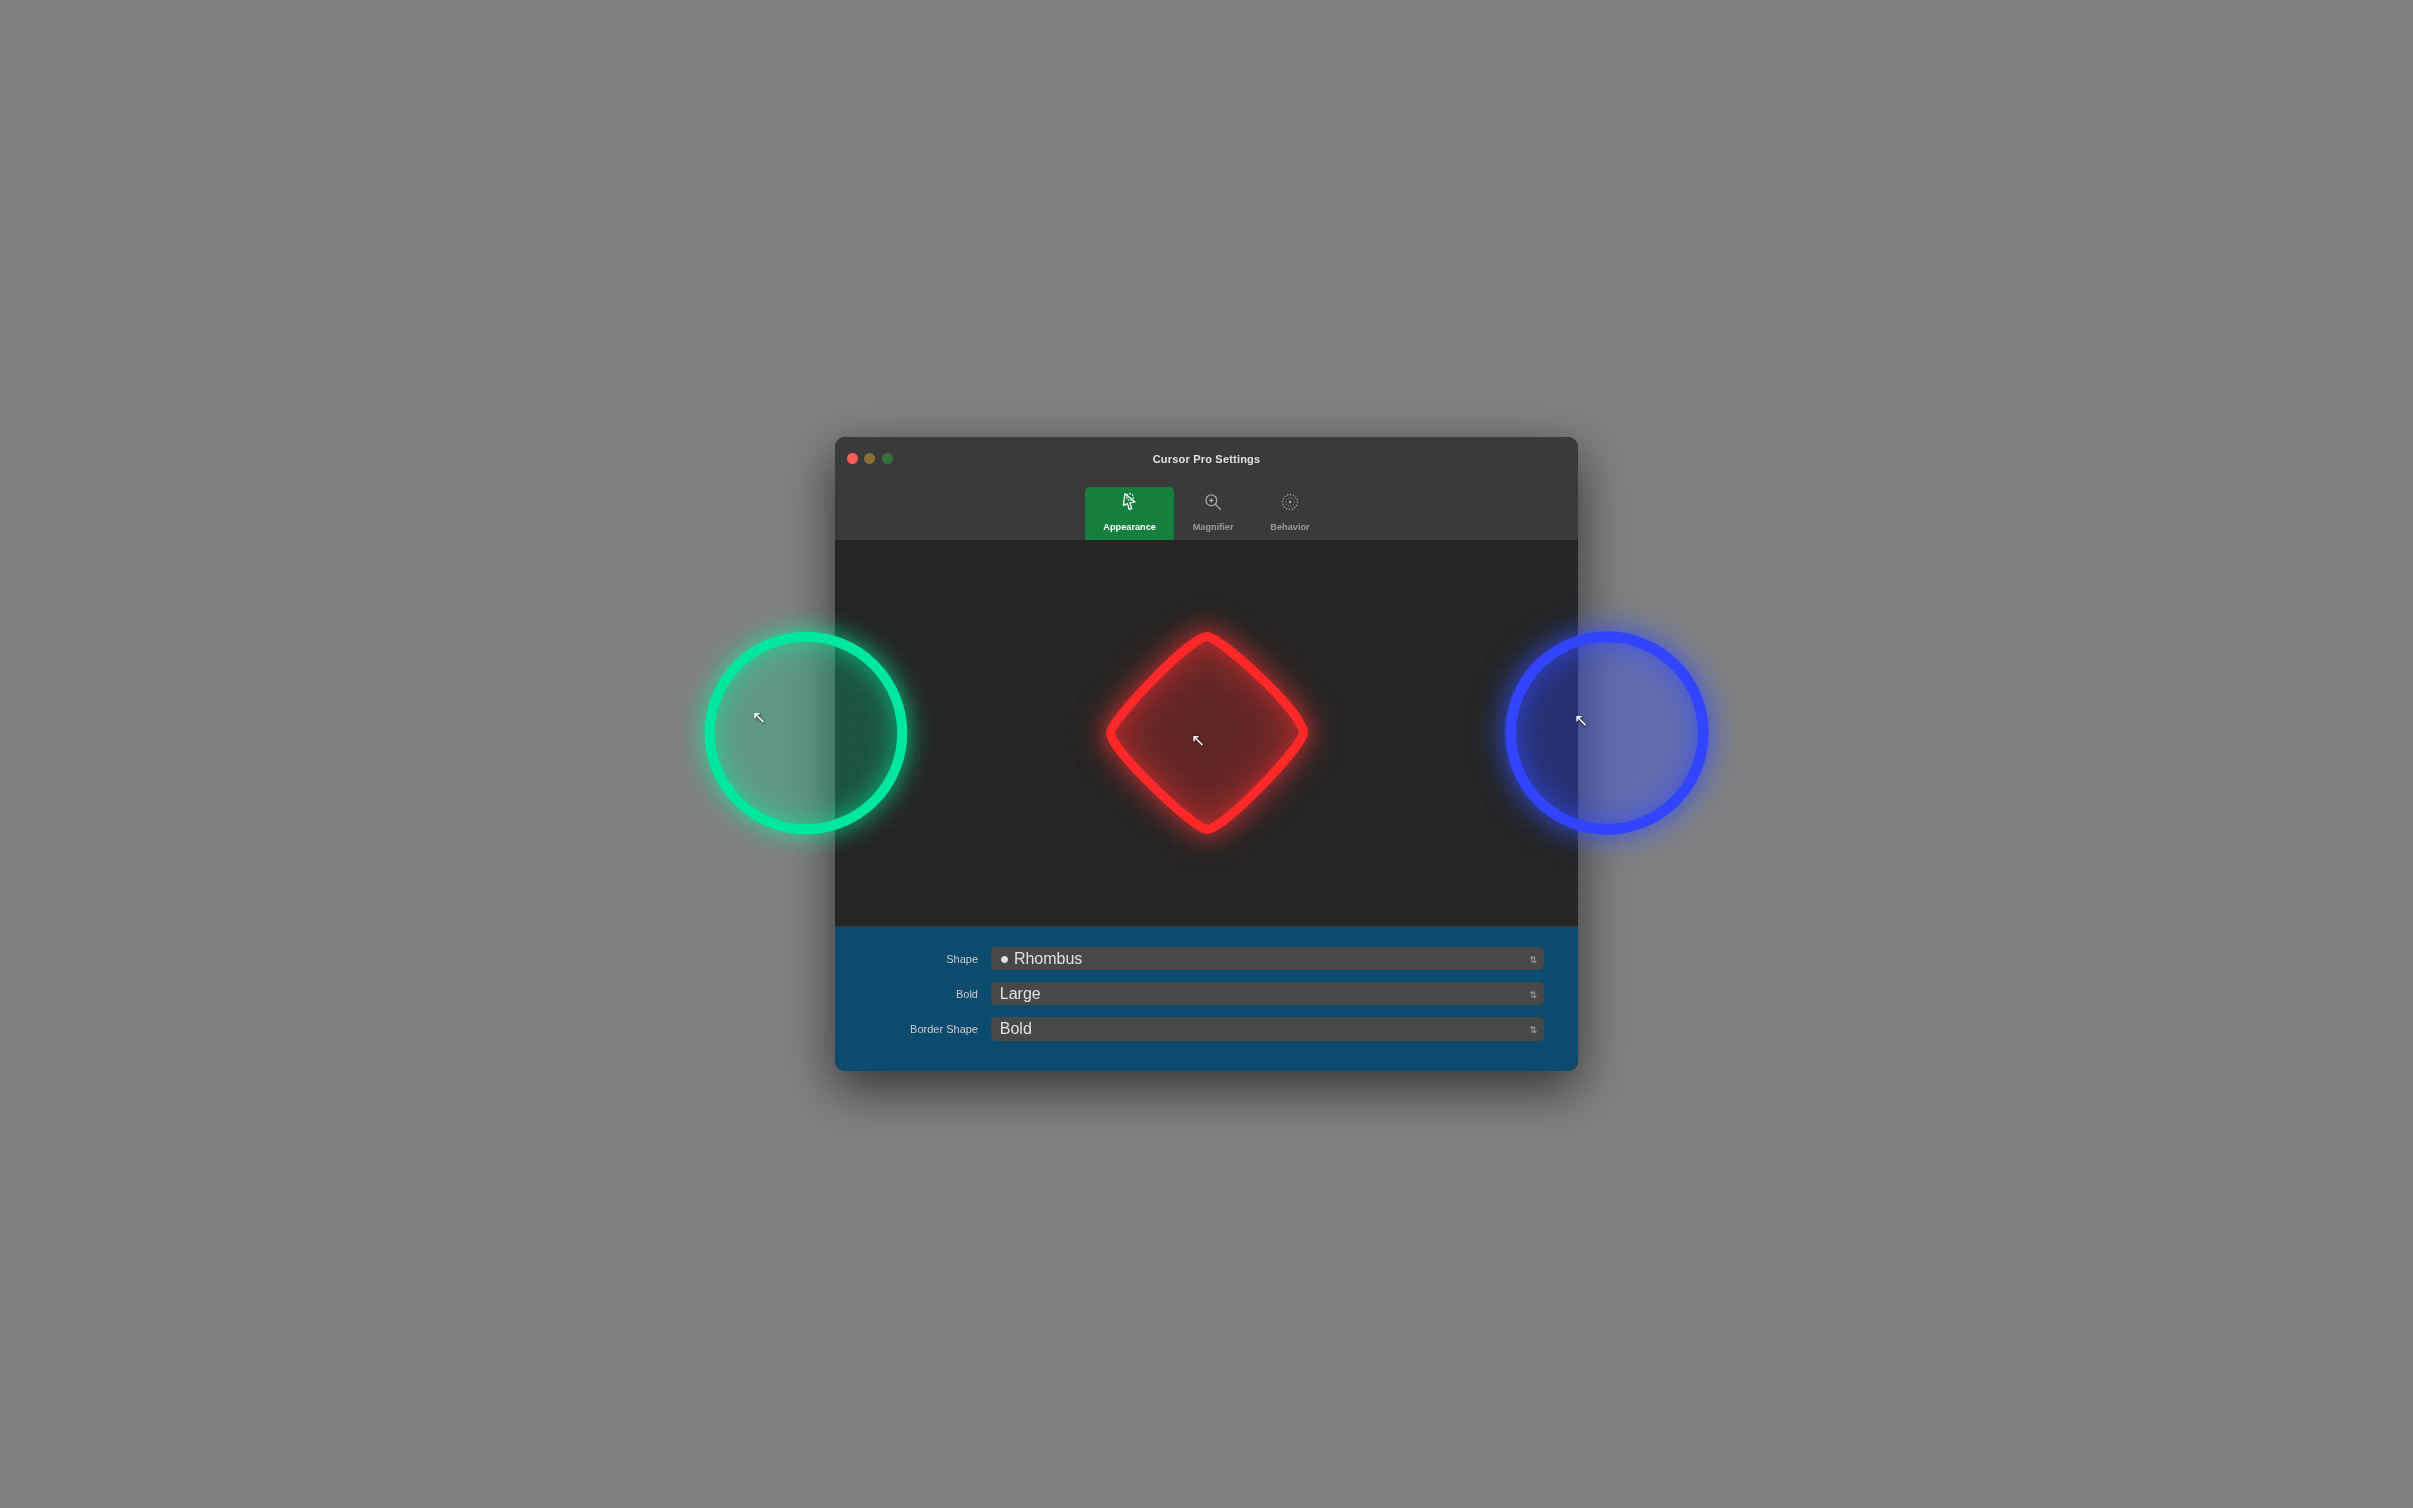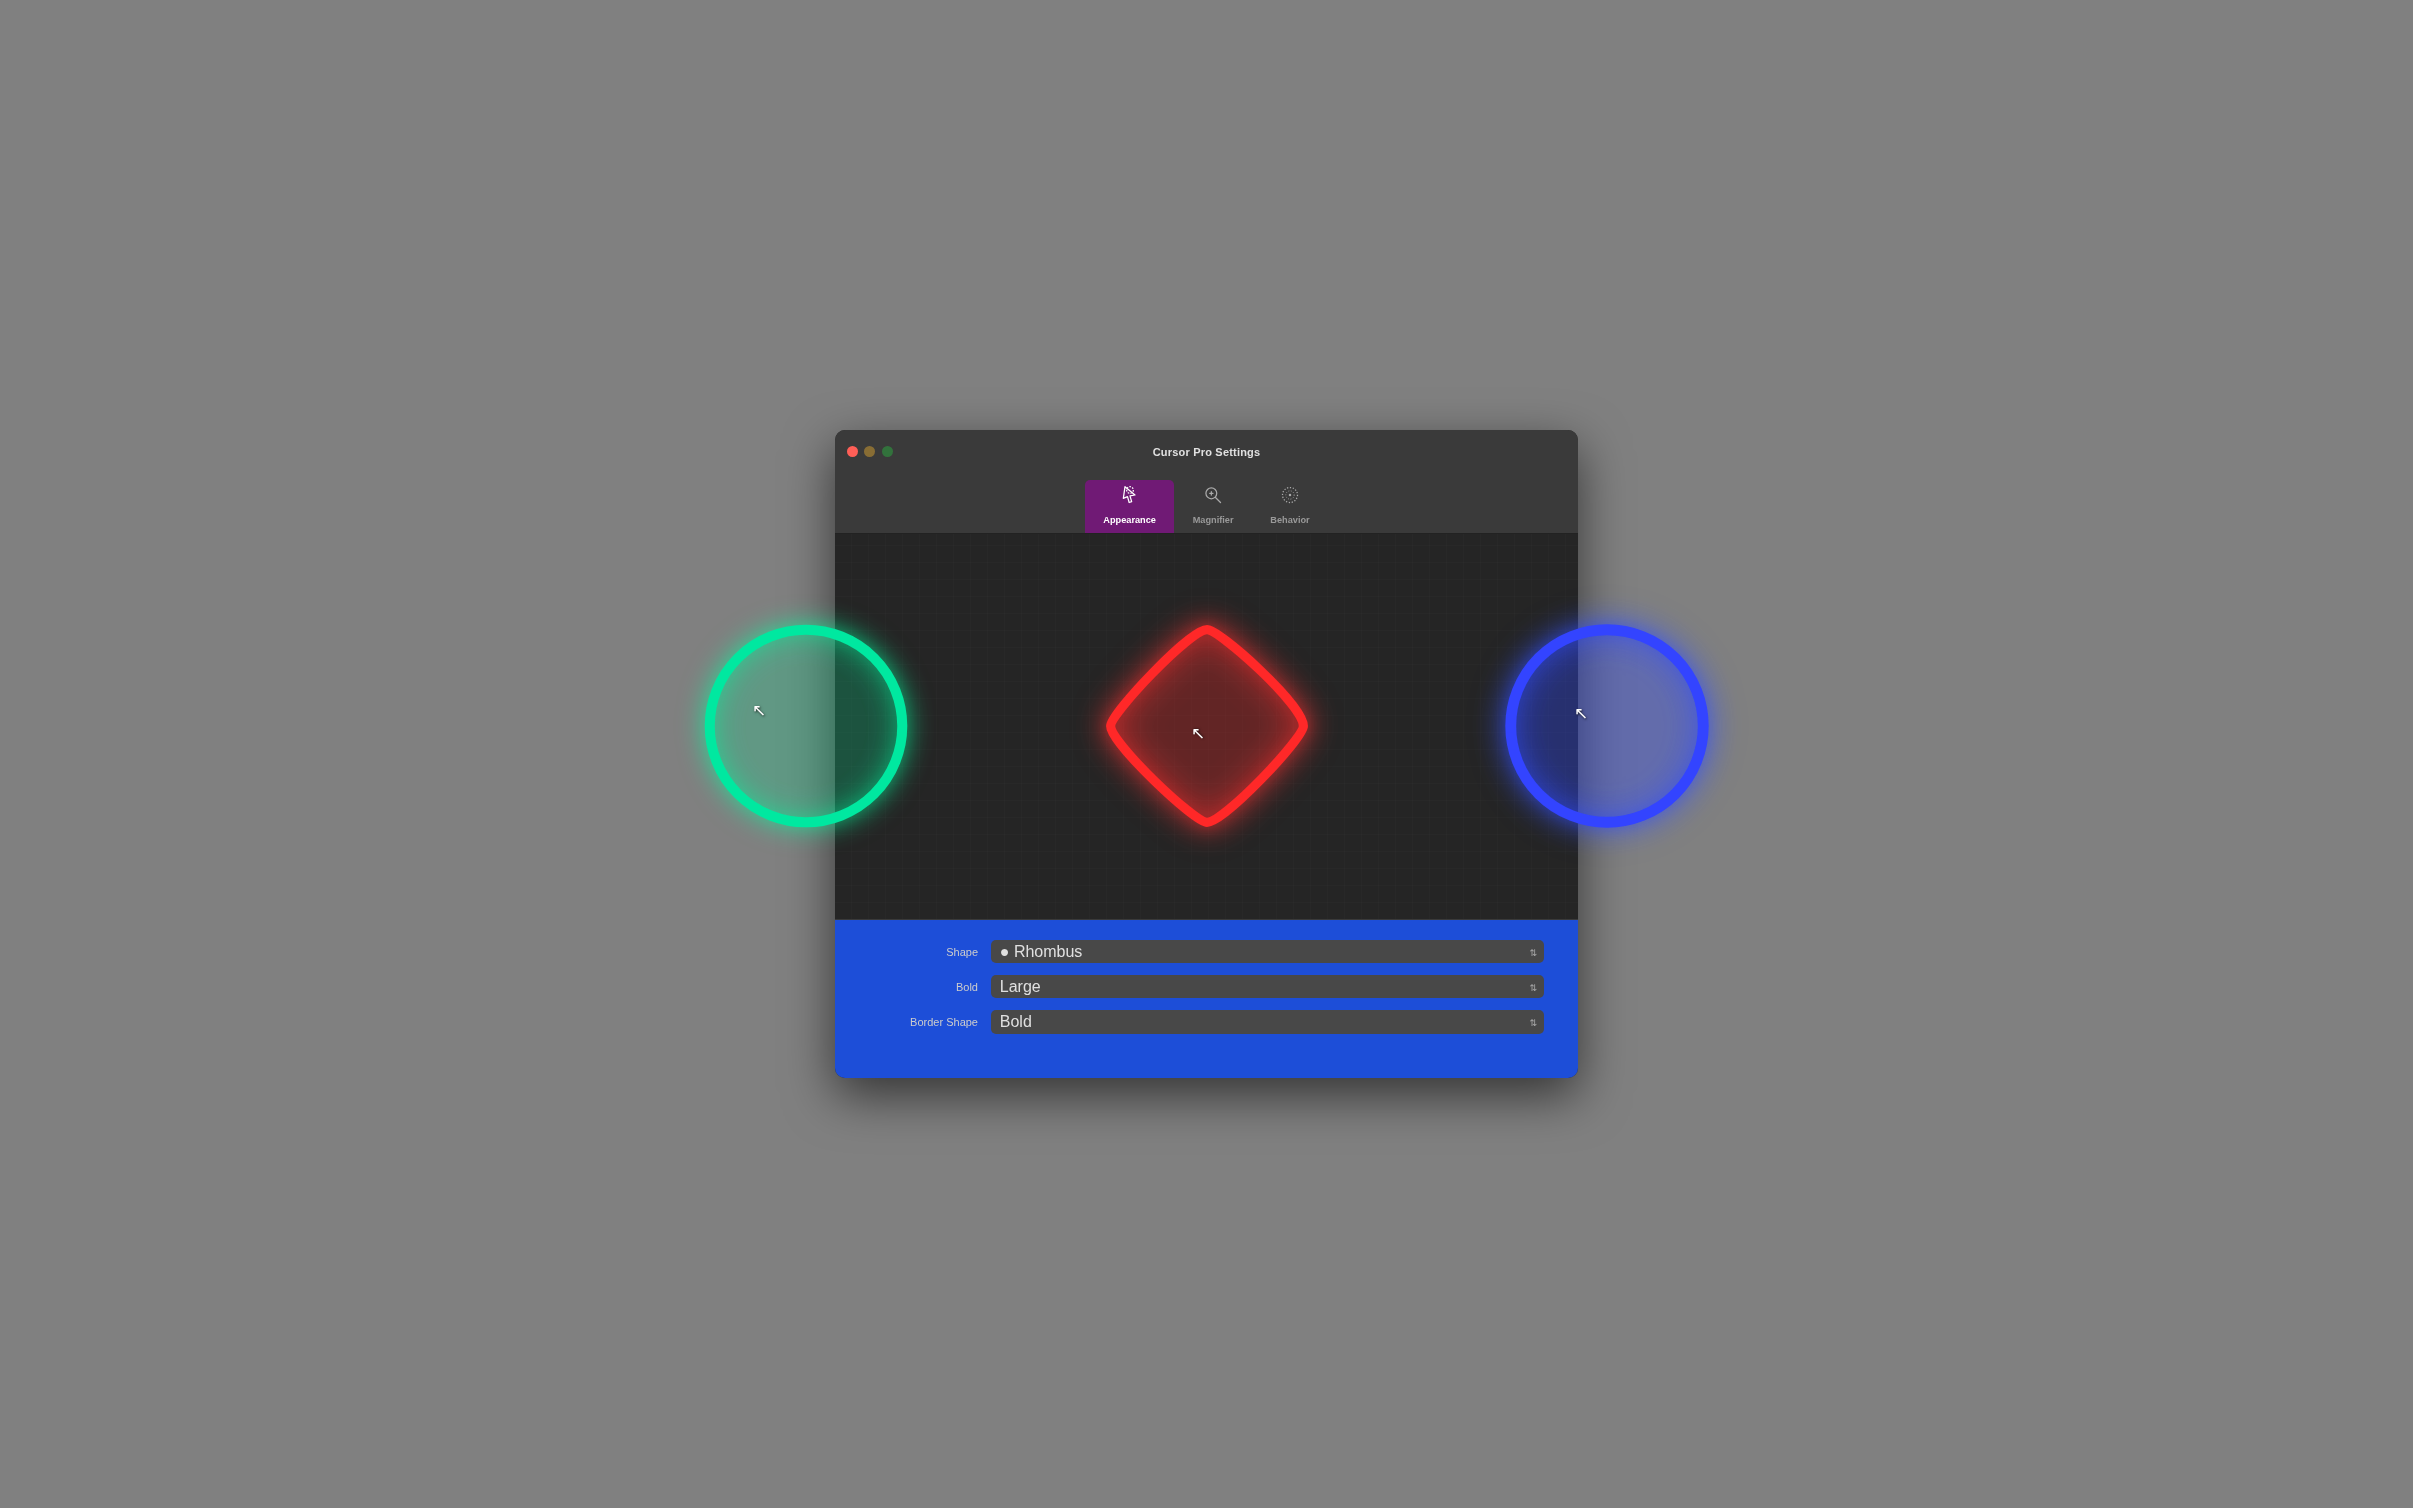--- a/index.html
+++ b/index.html
@@ -76,21 +76,21 @@
       flex-direction: column;
       align-items: center;
       gap: 4.2px;
       padding: 5px 18.4px 8.4px;
       cursor: pointer;
       border-radius: 5px 5px 0 0;
       position: relative;
     }
 
     .tab.active {
-      background: #701a75;
+      background: #15803d;
     }
 
     .tab-icon {
       font-size: 18.4px;
       color: #aaa;
     }
 
     .tab.active .tab-icon {
       color: #fff;
     }
@@ -170,22 +170,22 @@
       position: absolute;
       font-size: 18.4px;
       color: white;
       text-shadow: 0.8px 0.8px 2.5px rgba(0,0,0,0.8);
       pointer-events: none;
       line-height: 1;
     }
 
     
     .settings-area {
-      background: #1d4ed8;
-      padding: 20px 34px 33px;
+      background: #0c4a6e;
+      padding: 20px 34px 19px;
       border-radius: 0 0 10px 10px;
     }
 
     .setting-row {
       display: flex;
       align-items: center;
       margin-bottom: 11.7px;
     }
 
     .setting-label {

